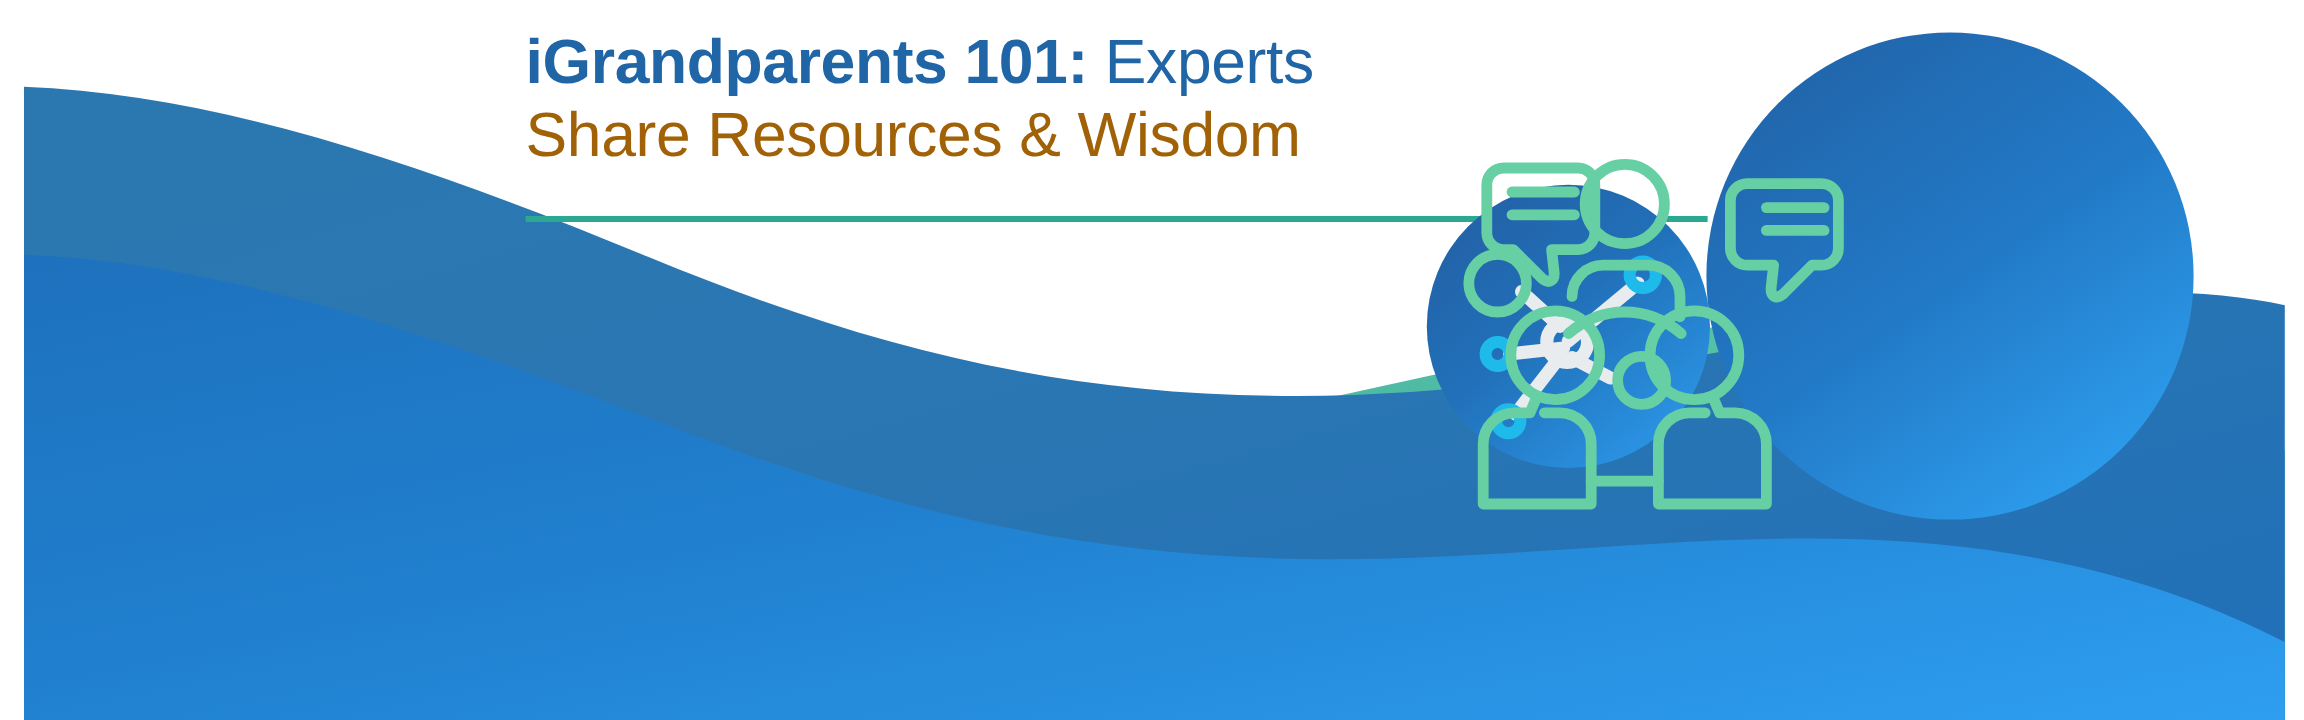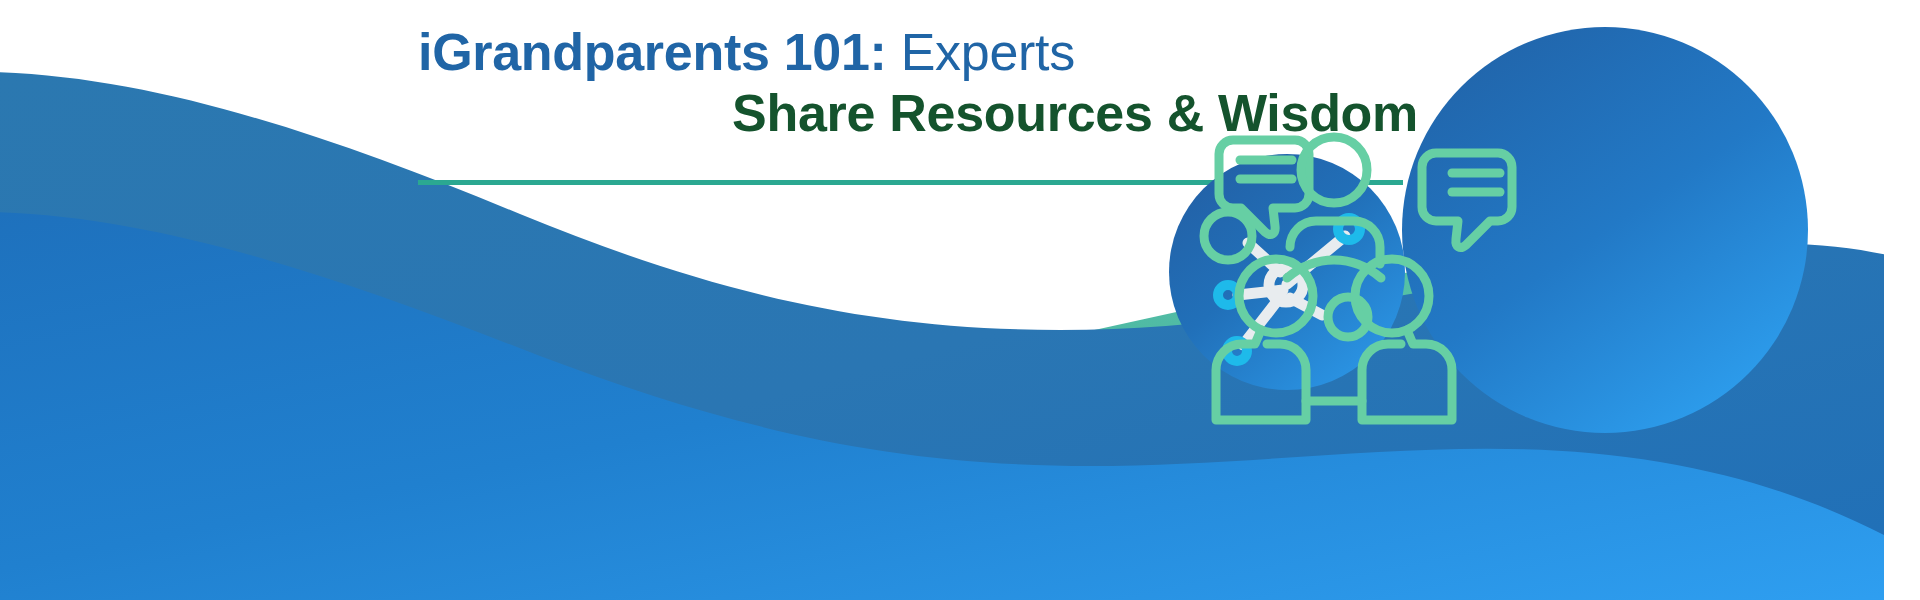--- a/index.html
+++ b/index.html
@@ -10,20 +10,21 @@
   }
   body {
     font-family: "Liberation Sans", sans-serif;
   }
   #banner {
     position: relative;
     width: 1884px;
     height: 600px;
     overflow: hidden;
     background: #ffffff;
+    margin-left: 20px;
   }
   #bg-waves {
     position: absolute;
     left: 0;
     top: 0;
     width: 1920px;
     height: 600px;
     display: block;
   }
   #text-block {
@@ -44,25 +45,24 @@
     white-space: nowrap;
   }
   .headline .hl-strong {
     font-weight: 700;
   }
   .headline-line2 {
     margin: 0;
     font-family: "Liberation Sans", sans-serif;
     font-size: 52px;
     line-height: 61px;
-    font-weight: 700;
-    color: #14532d;
+    font-weight: 400;
+    color: #a16207;
     letter-spacing: -0.3px;
     white-space: nowrap;
-    text-align: right;
   }
   #divider-rule {
     position: absolute;
     left: 418px;
     top: 180px;
     width: 985px;
     height: 5px;
     background: #2BA891;
     z-index: 4;
   }

